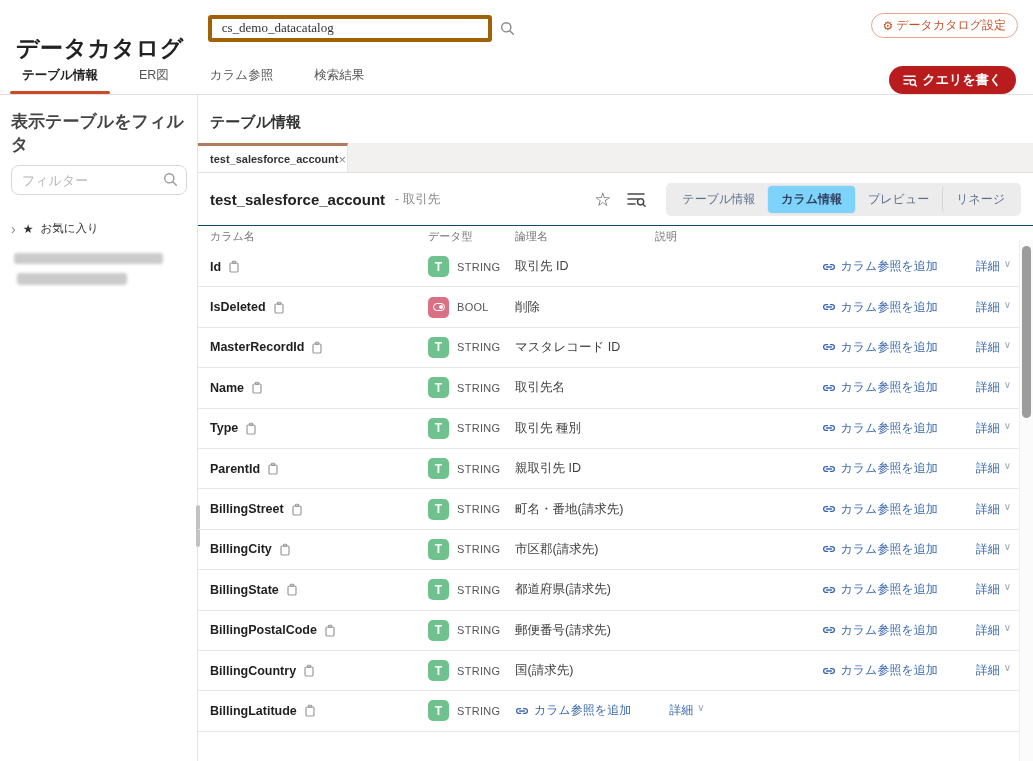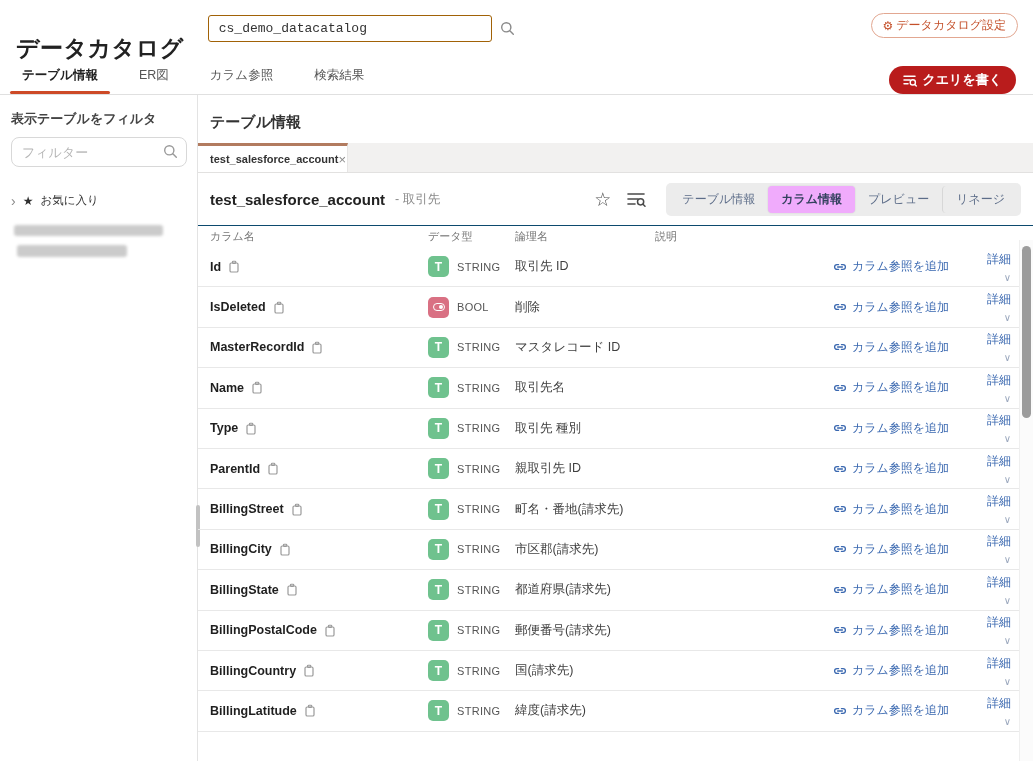--- a/index.html
+++ b/index.html
@@ -3,43 +3,43 @@
 <meta charset="utf-8">
 <style>
   * { margin:0; padding:0; box-sizing:border-box; }
   html,body { width:1033px; height:761px; background:#fff; overflow:hidden;
     font-family:"Liberation Sans","DejaVu Sans",sans-serif; color:#333; }
   body { position:relative; }
 
   
   .app-header { display:flex; align-items:center; height:56px; padding:0 16px; position:relative; }
   .app-title { font-size:23px; font-weight:bold; color:#222; letter-spacing:.5px;margin-top:40px; }
-  .global-search { margin-left:24px; width:284px; height:27px; border:1px solid #a16207; border-radius:3px;
-    padding:0 10px; font-size:13px; color:#333; font-family:Liberation Mono, monospace; }
+  .global-search { margin-left:24px; width:284px; height:27px; border:4px solid #a16207; border-radius:3px;
+    padding:0 10px; font-size:13px; color:#333; font-family:Liberation Serif, serif; }
   .search-glyph { margin-left:8px; display:inline-flex; }
   .settings-btn { position:absolute; right:15px; top:13px; height:25px; display:inline-flex; align-items:center;
     gap:3px; padding:0 11px; border:1px solid #e2a791; border-radius:13px; background:#fff;
     color:#c4502a; font-size:12px; cursor:pointer; white-space:nowrap; }
   .gear { font-size:12px; line-height:1; }
 
   
   .tabbar { position:relative; height:39px; border-bottom:1px solid #e0e0e0; display:flex; align-items:center;
     padding-left:22px; gap:41px; }
   .tab { position:relative; font-size:12.5px; color:#555; height:100%; display:flex; align-items:center; cursor:pointer; }
   .tab.active { color:#222; font-weight:bold; }
   .tab.active::after { content:""; position:absolute; left:-12px; right:-12px; bottom:0; height:3px;
     background:#cd4a27; border-radius:2px; }
   .write-query-btn { position:absolute; right:17px; top:10px; height:28px; display:inline-flex; align-items:center;
     gap:5px; padding:0 14px; border:none; border-radius:14px; background:#b91c1c; color:#fff;
     font-size:13px; font-weight:bold; cursor:pointer; white-space:nowrap; }
 
   
   .split { display:flex; height:666px; }
   .sidebar { width:198px; border-right:1px solid #e3e3e3; padding:15px 11px 0 11px; position:relative; }
-  .filter-label { font-size:13px; color:#444; font-weight:bold; margin-bottom:9px; }
+  .filter-label { font-size:17px; color:#444; font-weight:bold; margin-bottom:9px; }
   .filter-wrap { position:relative; }
   .filter-input { width:176px; height:30px; border:1px solid #d8d8d8; border-radius:8px; padding:0 28px 0 10px;
     font-size:13px; color:#333; font-family:inherit; }
   .filter-input::placeholder { color:#b5b5b5; }
   .filter-wrap .search-glyph { position:absolute; right:8px; top:7px; margin:0; }
   .fav-row { margin-top:26px; display:flex; align-items:center; gap:7px; cursor:pointer; }
   .chev-right { color:#8a8a8a; font-size:14px; line-height:1; }
   .star-filled { font-size:12px; color:#2f2f2f; }
   .fav-label { font-size:11.5px; color:#333; }
   .blur-bar { background:#cbcbcb; border-radius:3px; filter:blur(1.6px); }
@@ -58,21 +58,21 @@
 
   .table-head-row { display:flex; align-items:center; height:52px; padding:0 12px; }
   .table-title { font-size:15px; font-weight:bold; color:#222; }
   .table-subtitle { font-size:12.5px; color:#8a8a8a; margin-left:10px; }
   .head-icons { margin-left:auto; display:flex; align-items:center; gap:16px; }
   .star-outline { font-size:19px; color:#4a4a4a; cursor:pointer; line-height:1; }
   .listsearch { display:inline-flex; cursor:pointer; }
   .segmented { display:flex; background:#ececec; border-radius:5px; padding:3px; margin-left:4px; }
   .seg-item { font-size:12px; color:#5d6d89; padding:5px 13px; border-radius:4px; cursor:pointer;
     display:flex; align-items:center; white-space:nowrap; }
-  .seg-item.active { background:#f0abfc; color:#33415e; font-weight:bold; box-shadow:0 0 2px rgba(0,0,0,.12); }
+  .seg-item.active { background:#7dd3fc; color:#33415e; font-weight:bold; box-shadow:0 0 2px rgba(0,0,0,.12); }
   .seg-item.divided { border-left:1px solid #d7d7d7; }
 
   
   .col-header { display:flex; align-items:center; height:22px; border-top:1px solid #0c4a6e;
     padding-left:12px; font-size:11px; color:#757575; }
   .ch-name { width:218px; } .ch-type { width:87px; } .ch-logical { width:140px; } .ch-desc { width:33px; }
   .ch-null { flex:1; }
   .rows {}
   .crow { display:flex; align-items:center; height:40.4px; border-bottom:1px solid #e8e8e8; padding-left:12px; }
   .c-name { width:218px; display:flex; align-items:center; gap:7px; }
@@ -82,21 +82,21 @@
   .badge { width:21px; height:21px; border-radius:5px; display:flex; align-items:center; justify-content:center; }
   .badge.string { background:#6fc28e; color:#fff; font-size:12px; font-weight:bold; }
   .badge.bool { background:#d97083; }
   .toggle-glyph { width:12px; height:8px; border:1.4px solid #fff; border-radius:4px; position:relative; }
   .toggle-glyph::after { content:""; position:absolute; right:.5px; top:.6px; width:4px; height:4px;
     border-radius:50%; background:#fff; }
   .type-label { font-size:11px; color:#555; letter-spacing:.3px; }
   .c-logical { flex:1; font-size:12.5px; color:#3f3f3f; }
   .c-actions { display:flex; align-items:center; gap:38px; padding-right:22px; }
   .add-ref { display:flex; align-items:center; gap:5px; color:#3a68b0; font-size:12px; cursor:pointer; white-space:nowrap; }
-  .details { display:flex; align-items:flex-end; gap:4px; color:#3a68b0; font-size:12px; cursor:pointer; white-space:nowrap;flex-direction:column; }
+  .details { display:flex; align-items:flex-start; gap:4px; color:#3a68b0; font-size:12px; cursor:pointer; white-space:nowrap; }
   .chev-down { color:#9aa7bd; font-size:10px; }
 
   
   .vscroll { position:absolute; right:0; top:240px; bottom:0; width:14px; background:#fbfbfb; border-left:1px solid #efefef; }
   .vscroll-thumb { position:absolute; top:6px; left:2px; width:9px; height:172px; background:#9c9c9c; border-radius:5px; }
 </style>
 </head>
 <body>
 
 <div class="app-header">
@@ -548,21 +548,20 @@
                 <rect x="2" y="3" width="8" height="9" rx="1.3" fill="none" stroke="#9a9a9a" stroke-width="1.2"></rect>
                 <path d="M4.4 3 V1.7 a0.7 0.7 0 0 1 0.7 -0.7 h4.2 a0.7 0.7 0 0 1 0.7 0.7 V9" fill="none" stroke="#9a9a9a" stroke-width="1.2" opacity="0"></path>
                 <rect x="4.4" y="1.2" width="3.4" height="2.2" rx="0.8" fill="none" stroke="#9a9a9a" stroke-width="1.1"></rect>
               </svg>
             </span>
           </div>
           <div class="c-type">
             <span class="badge string">T</span>
             <span class="type-label">STRING</span>
           </div>
-          <div class="c-logical">緯度(請求先)</div>
           <div class="c-actions">
             <span class="add-ref">
               <span style="display:inline-flex">
                 <svg width="14" height="10" viewBox="0 0 14 10">
                   <path d="M5.6 7.4 H4 a2.4 2.4 0 0 1 0 -4.8 h1.6 M8.4 2.6 H10 a2.4 2.4 0 0 1 0 4.8 H8.4 M4.6 5 h4.8" fill="none" stroke="#3a68b0" stroke-width="1.3" stroke-linecap="round"></path>
                 </svg>
               </span>
               <span>カラム参照を追加</span>
             </span>
             <span class="details">

